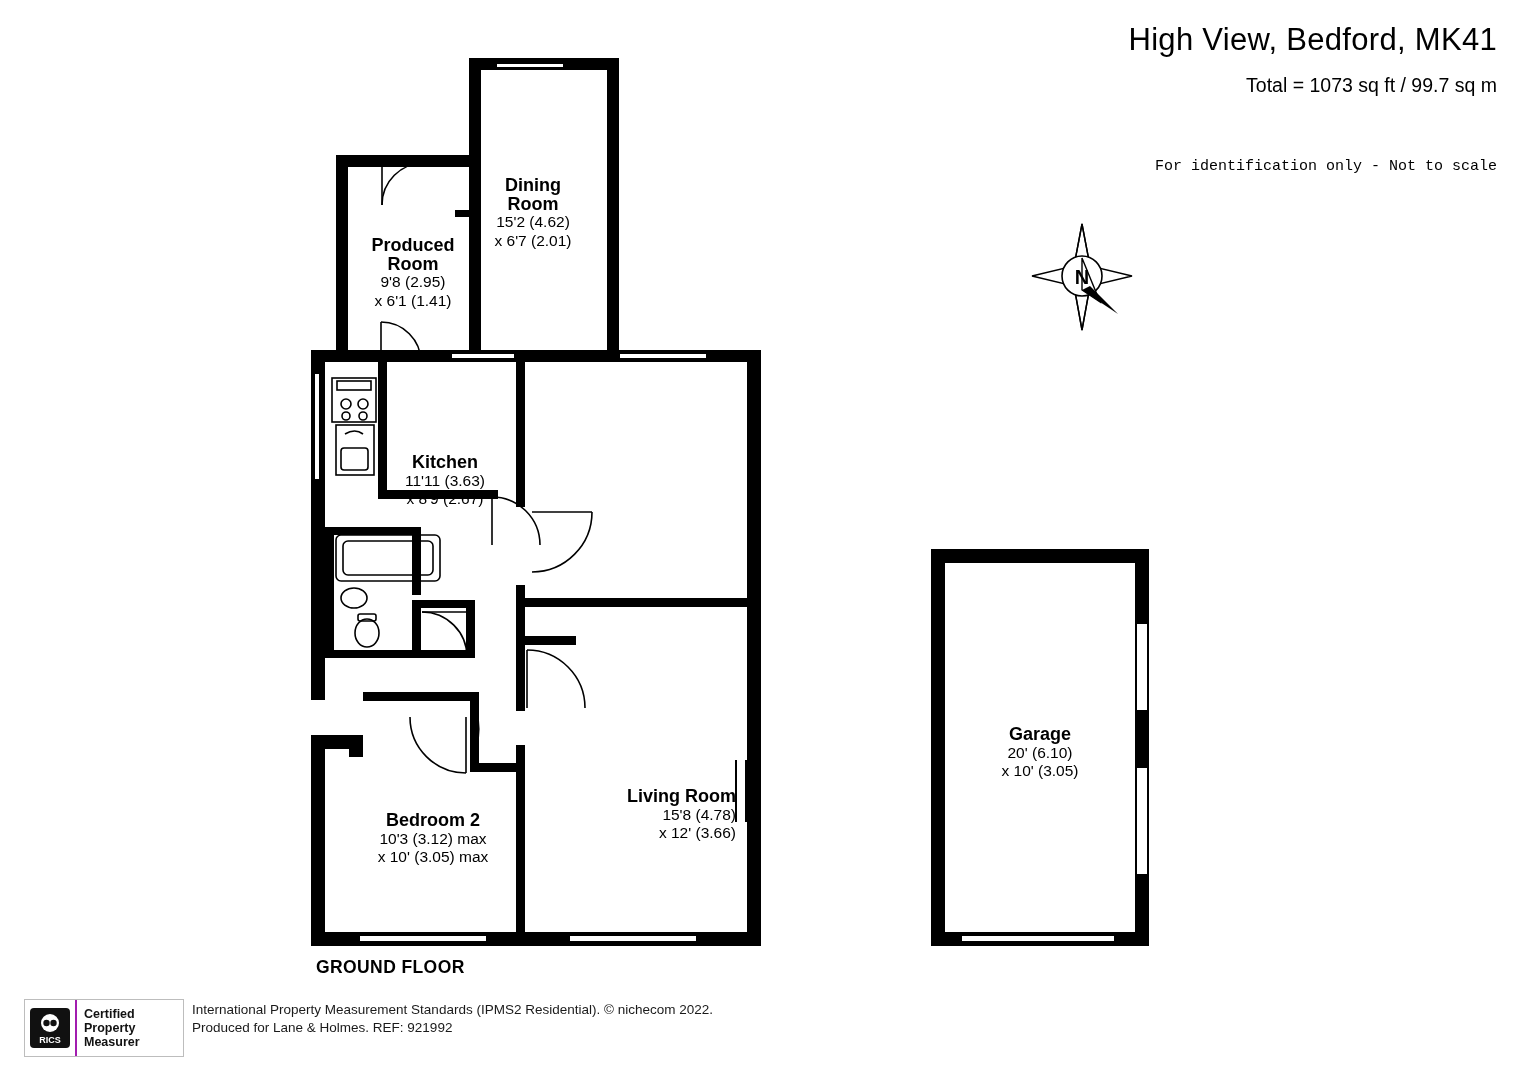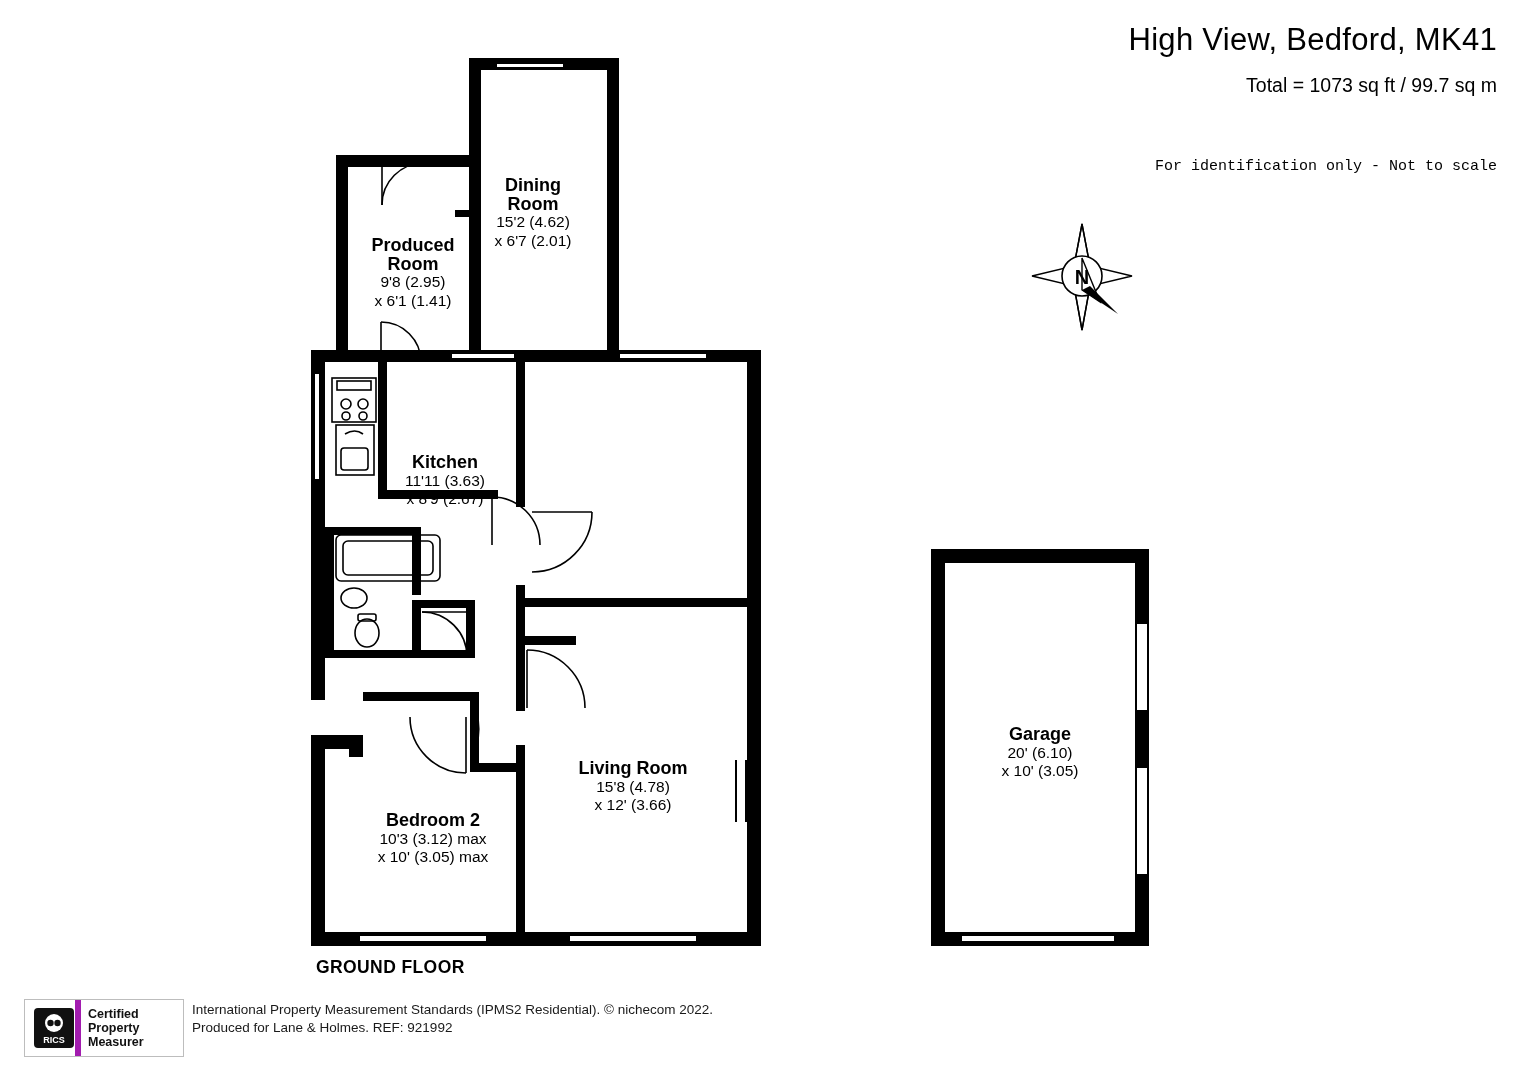--- a/index.html
+++ b/index.html
@@ -38,21 +38,21 @@
 
   
   .rl{position:absolute;text-align:center;font-size:15.5px;line-height:18.5px;white-space:nowrap;}
   .rl b{font-size:18px;font-weight:bold;display:block;}
   .rl .dim{display:block;}
 
   .floorlabel{position:absolute;font-size:17.5px;font-weight:bold;letter-spacing:0.4px;}
 
   
   .rics-box{position:absolute;left:24px;top:999px;width:160px;height:58px;border:1px solid #bdbdbd;box-sizing:border-box;display:flex;align-items:center;}
-  .rics-logo{width:50px;height:56px;display:flex;align-items:center;justify-content:flex-end;border-right:6px solid #a21caf;}
+  .rics-logo{width:50px;height:56px;display:flex;align-items:center;justify-content:center;border-right:2px solid #a21caf;}
   .rics-text{font-size:12.5px;font-weight:bold;line-height:14px;padding-left:7px;color:#111;}
   .footer-text{position:absolute;left:192px;top:1001px;font-size:13.5px;line-height:17.5px;color:#1a1a1a;}
 
   svg{display:block;}
 </style>
 </head>
 <body>
 
 <div class="canvas">
 
@@ -191,21 +191,21 @@
     <span class="dim">x 6'1 (1.41)</span>
   </div>
 
   <div class="rl" style="left:342px;top:409px;width:206px;margin-top:44px;">
     <b>Kitchen</b>
     <span class="dim">11'11 (3.63)</span>
     <span class="dim">x 8'9 (2.67)</span>
   </div>
 
 
-  <div class="rl" style="left:530px;top:759px;width:206px;">
+  <div class="rl" style="left:530px;top:787px;width:206px;text-align:right;">
     <b>Living Room</b>
     <span class="dim">15'8 (4.78)</span>
     <span class="dim">x 12' (3.66)</span>
   </div>
 
   <div class="rl" style="left:330px;top:811px;width:206px;">
     <b>Bedroom 2</b>
     <span class="dim">10'3 (3.12) max</span>
     <span class="dim">x 10' (3.05) max</span>
   </div>

